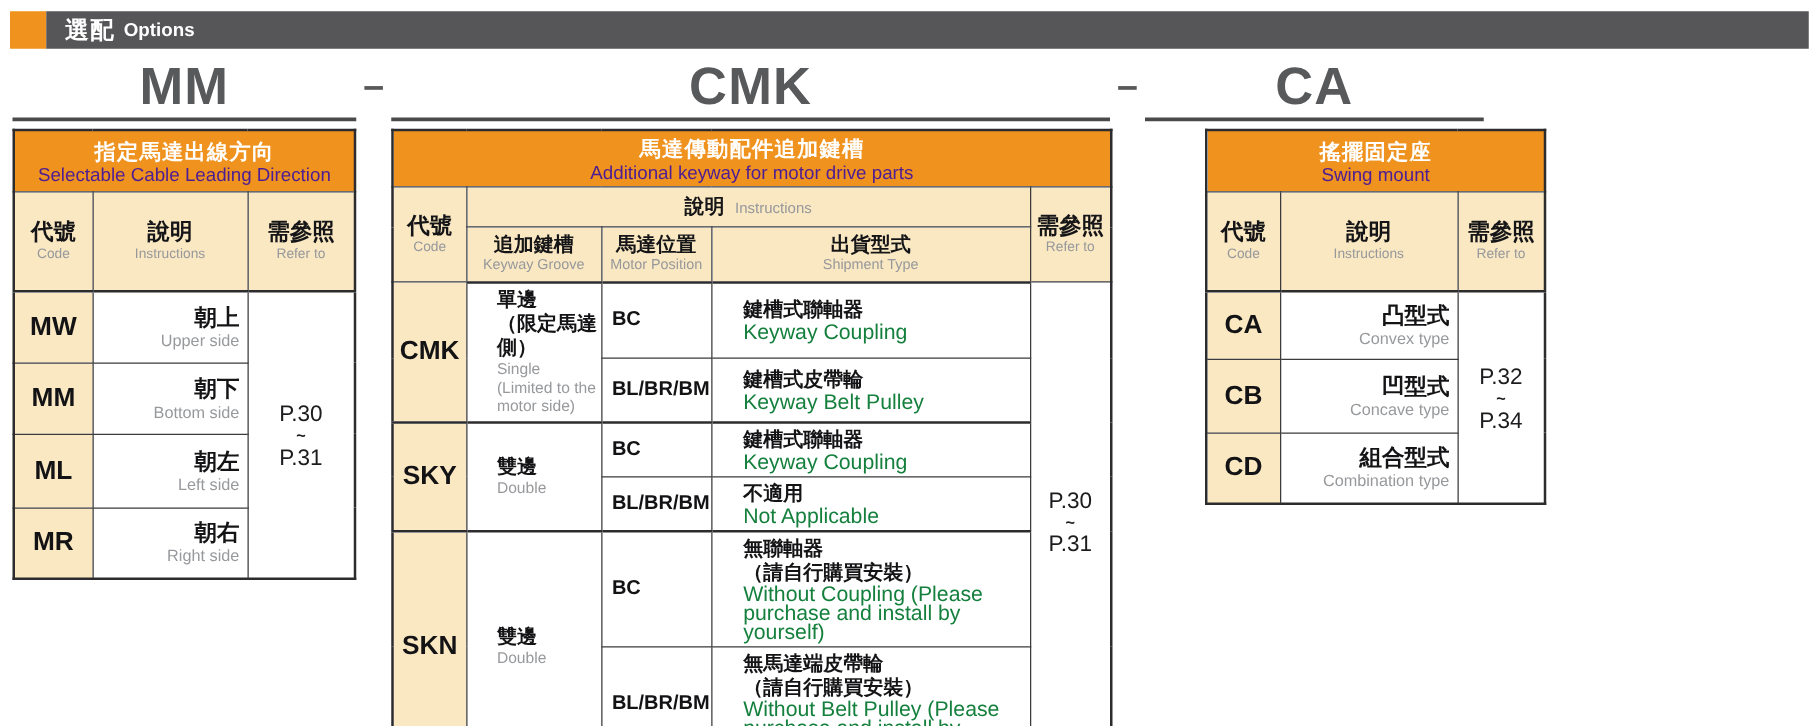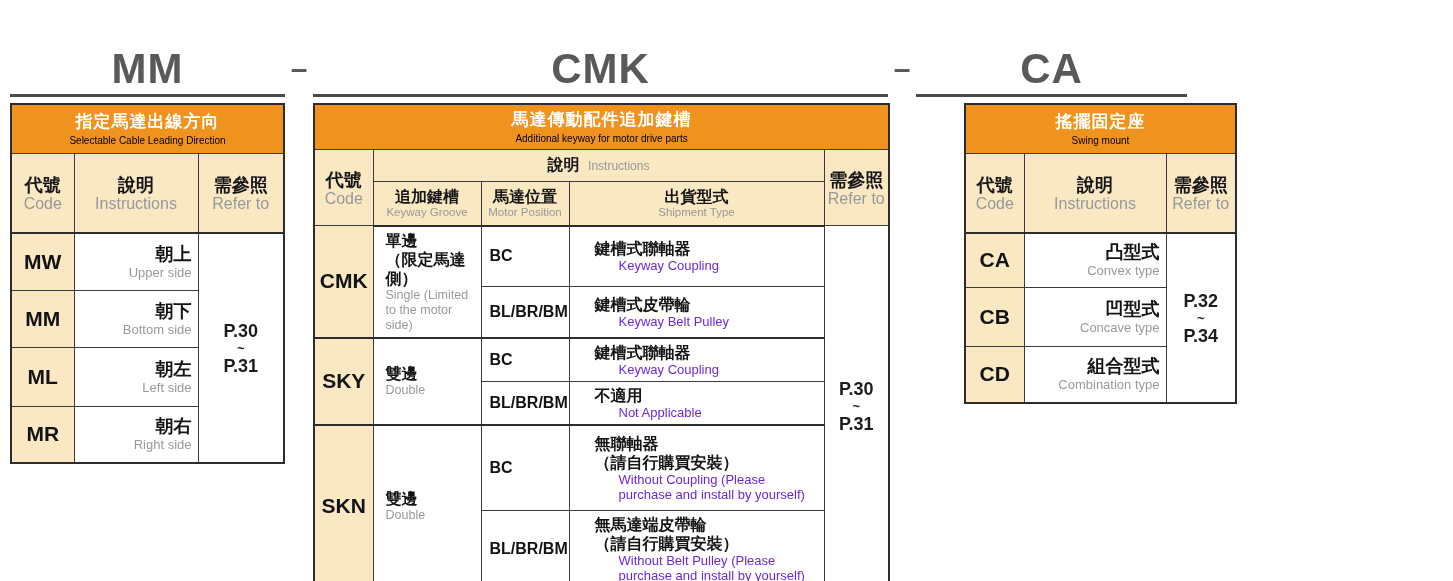--- a/index.html
+++ b/index.html
@@ -21,54 +21,61 @@
   .t-underline { position:absolute; top:94px; height:3px; background:#4a4a4c; }
   .dash { position:absolute; top:45px; height:48px; line-height:48px; width:30px; text-align:center;
           font-size:30px; font-weight:600; color:#58595B; }
 
   
   table.opt { position:absolute; top:103px; border-collapse:collapse; table-layout:fixed;
               border:2px solid #2c2c2e; background:#fff; }
   table.opt th, table.opt td { border:1px solid #3b3b3d; overflow:hidden; }
   .banner { background:#F0921E; text-align:center; vertical-align:middle; padding:3px 2px; }
   .banner .bzh { display:block; color:#ffffff; font-weight:bold; font-size:17px; line-height:23px; letter-spacing:1px; }
-  .banner .ben { display:block; color:#000000; font-size:10px; line-height:15px; font-weight:normal; }
+  .banner .ben { display:block; color:#4c1d95; font-size:15px; line-height:15px; font-weight:normal; }
   .colhead { background:#FAE8C3; text-align:center; vertical-align:middle; padding:2px;margin-top:17px; }
   .colhead .hzh { display:block; color:#151517; font-weight:bold; font-size:18px; line-height:22px; }
-  .colhead .hen { display:block; color:#96989b; font-size:16px; line-height:15px; font-weight:normal; }
+  .colhead .hen { display:block; color:#96989b; font-size:11px; line-height:15px; font-weight:normal; }
   .colhead.sub .hzh { font-size:16px; line-height:19px; }
   .colhead.sub .hen { font-size:11.5px; line-height:13px; }
   .instr-head { background:#FAE8C3; text-align:center; vertical-align:middle; }
   .instr-head .hzh { display:inline; color:#151517; font-weight:bold; font-size:16px; }
   .instr-head .hen { display:inline; color:#96989b; font-size:12px; font-weight:normal; margin-left:4px; }
   thead tr.head-bottom th { border-bottom:2px solid #2c2c2e; }
   tr.group-start td { border-top:2px solid #2c2c2e; }
 
   td.code-cell { background:#FAE8C3; text-align:center; vertical-align:middle;
                  font-weight:bold; font-size:21px; color:#131315; }
   td.desc-cell { background:#fff; vertical-align:middle; padding:4px 6px 4px 9px;text-align:right; }
   .dzh { display:block; color:#141416; font-weight:bold; font-size:18px; line-height:21px; }
   .den { display:block; color:#97999c; font-size:13px; line-height:15px; }
   td.motor-cell { background:#fff; vertical-align:middle; padding:4px 4px 4px 8px;
                   font-weight:bold; font-size:16px; color:#131315; }
   td.refer-cell { background:#fff; text-align:center; vertical-align:middle; padding:2px; }
-  .rp { display:block; font-weight:700; font-size:18px; color:#1c1c1e; line-height:22px; }
+  .rp { display:block; font-weight:400; font-size:18px; color:#1c1c1e; line-height:22px; }
   .rt { display:block; font-weight:600; font-size:13px; color:#1c1c1e; line-height:13px; }
-  td.keyway-cell { background:#fff; vertical-align:middle; padding:4px 3px 4px 12px; }
+  td.keyway-cell { background:#fff; vertical-align:middle; padding:4px 3px 4px 24px; }
   .kzh { display:block; color:#141416; font-weight:bold; font-size:16px; line-height:19px; }
   .ken { display:block; color:#97999c; font-size:12.5px; line-height:15px; }
   td.ship-cell { background:#fff; vertical-align:middle; padding:4px 4px 4px 25px; }
   .szh { display:block; color:#141416; font-weight:bold; font-size:16px; line-height:19px; }
-  .sen { display:block; color:#6d28d9; font-size:13px; line-height:15px;margin-left:24px; }
+  .sen { display:block; color:#15803d; font-size:17px; line-height:15px; }
 </style>
 </head>
 <body>
 
 <div class="page">
 
+  <div class="topbar">
+    <div class="sq"></div>
+    <div class="bar">
+      <span class="zh">選配</span>
+      <span class="en">Options</span>
+    </div>
+  </div>
 
   <div class="group-title" style="left:10px; width:275px;">MM</div>
   <div class="dash" style="left:284px;">–</div>
   <div class="group-title" style="left:313px; width:575px;">CMK</div>
   <div class="dash" style="left:887px;">–</div>
   <div class="group-title" style="left:916px; width:271px;">CA</div>
 
   <div class="t-underline" style="left:10px; width:275px;"></div>
   <div class="t-underline" style="left:313px; width:575px;"></div>
   <div class="t-underline" style="left:916px; width:271px;"></div>

